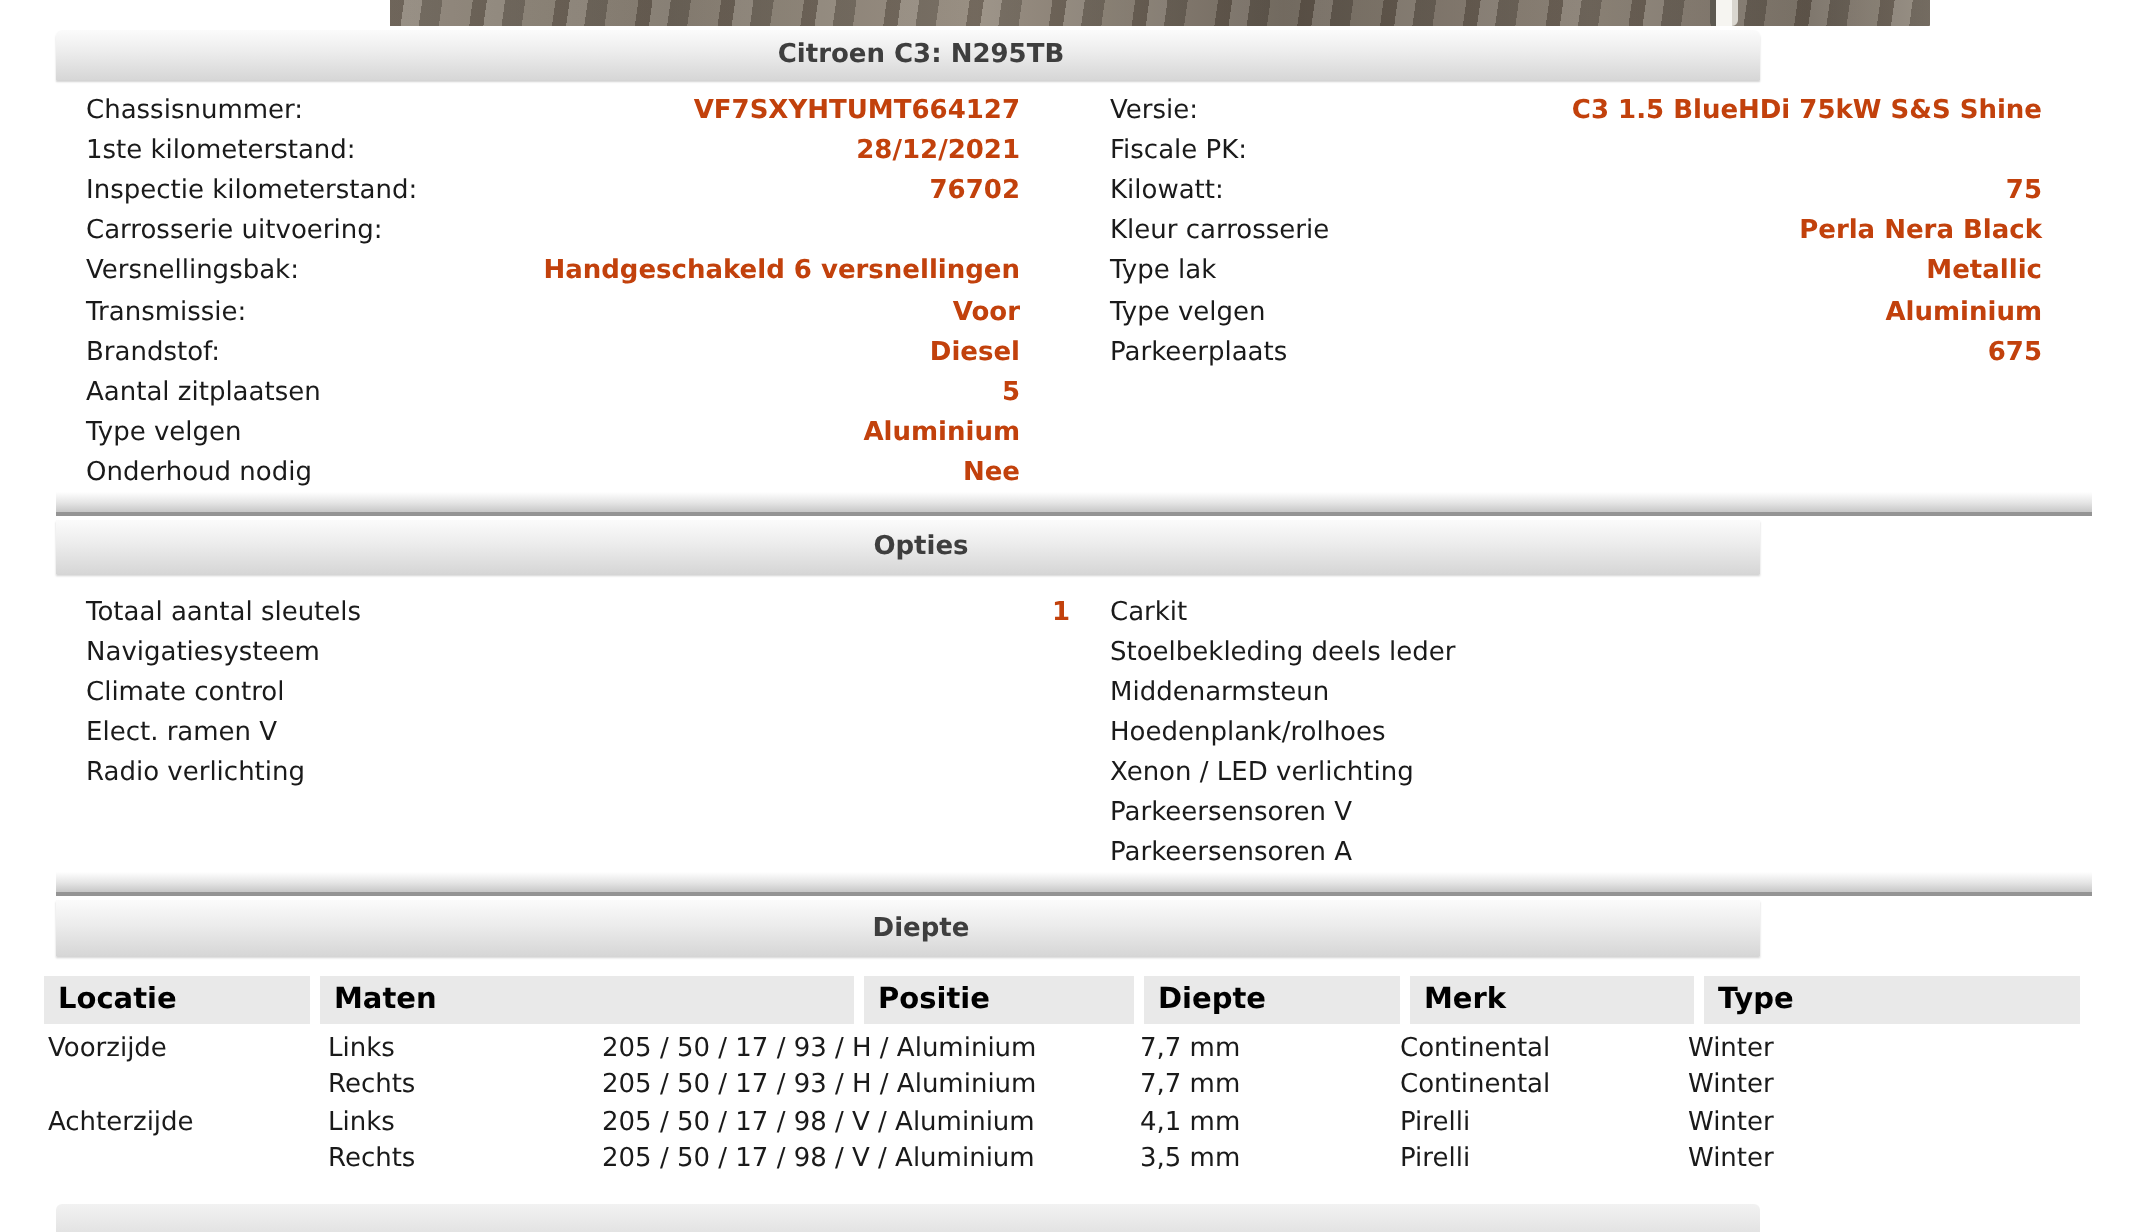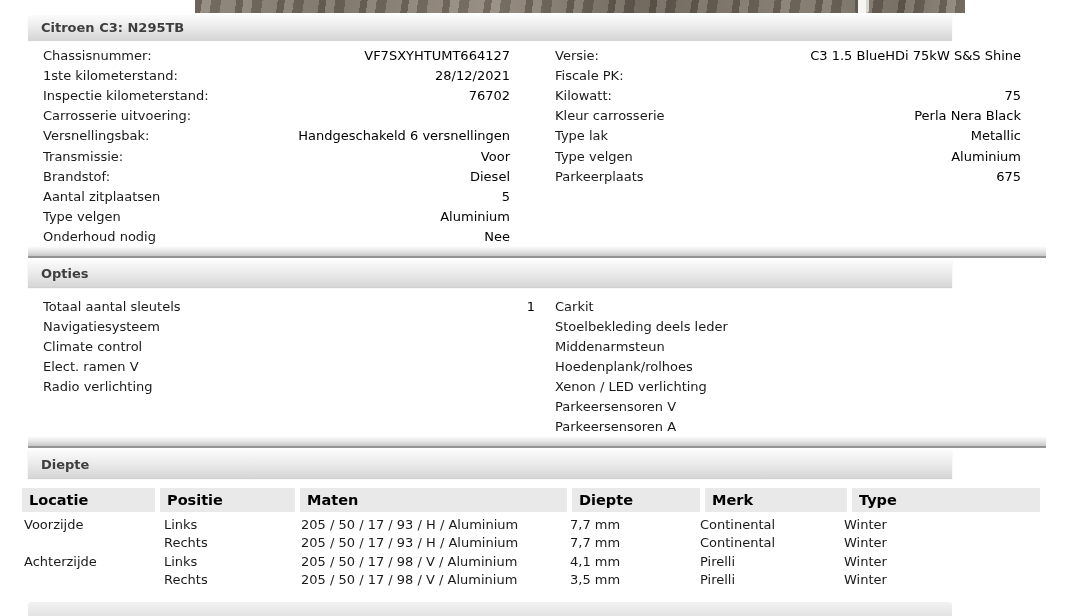--- a/index.html
+++ b/index.html
@@ -20,45 +20,46 @@
         rgba(255,255,255,.05) 26px 41px),
       linear-gradient(90deg,#8d8478 0%,#7b7266 18%,#93897c 38%,#6b6257 58%,#83796d 78%,#71685d 92%,#8d8478 100%);
   }
   .pole{
     position:absolute;left:660px;top:0;width:14px;height:13px;
     background:linear-gradient(90deg,#5d5951 0 3px,#f6f5f1 3px 11px,#d9d6cf 11px);
     border-radius:0 0 3px 2px;
   }
   
   .bar{
-    position:absolute;left:28px;width:924px;box-sizing:border-box;
+    position:absolute;left:28px;width:852px;box-sizing:border-box;
     background:linear-gradient(180deg,#fbfbfb 0%,#ececec 45%,#d6d6d6 100%);
     border-radius:3px 3px 0 0;
     display:flex;align-items:center;padding-left:13px;
     font-weight:bold;font-size:13px;color:#3e3e3e;
     box-shadow:0 1px 1px rgba(0,0,0,.18);
+    justify-content:center;
   }
   .bar1{top:15px;height:25px;}
   .bar2{top:260px;height:27px;border-radius:0;}
   .bar3{top:450px;height:28px;border-radius:0;}
   .bar4{top:602px;height:14px;background:linear-gradient(180deg,#f2f2f2,#e3e3e3);box-shadow:none;}
   
   .secend{
     position:absolute;left:28px;width:1018px;height:12px;box-sizing:border-box;
     background:linear-gradient(180deg,#ffffff 0%,#e4e4e4 55%,#c7c7c7 100%);
     border-bottom:2px solid #949494;
   }
   .secend1{top:246px;}
   .secend2{top:436px;}
   
   .col{position:absolute;}
   .drow{display:flex;justify-content:space-between;align-items:center;height:20.2px;font-size:13px;text-align:center;}
   .orow{height:20px;display:flex;justify-content:space-between;align-items:center;font-size:13px;}
   .lbl{color:#1a1a1a;white-space:nowrap;}
-  .val{font-weight:normal;color:#000000;white-space:nowrap;}
+  .val{font-weight:bold;color:#c2410c;white-space:nowrap;}
   .dleft{left:43px;top:45px;width:467px;}
   .dright{left:555px;top:45px;width:466px;}
   .oleft{left:43px;top:296px;width:492px;}
   .oright{left:555px;top:296px;width:466px;}
   
   .btable{position:absolute;left:22px;top:488px;width:1023px;}
   .bhead{display:flex;column-gap:5px;height:24px;}
   .bhead .hc{
     background:#e9e9e9;font-weight:bold;font-size:14.5px;line-height:25px;
     padding-left:7px;box-sizing:border-box;color:#000;white-space:nowrap;
@@ -209,22 +210,22 @@
 
 <div class="secend secend2"></div>
 
 <div class="bar bar3">
   <span>Diepte</span>
 </div>
 
 <div class="btable">
   <div class="bhead">
     <div class="hc w1">Locatie</div>
+    <div class="hc w3">Maten</div>
     <div class="hc w2">Positie</div>
-    <div class="hc w3">Maten</div>
     <div class="hc w4">Diepte</div>
     <div class="hc w5">Merk</div>
     <div class="hc w6">Type</div>
   </div>
   <div class="brows">
     <div class="brow">
       <div class="c c1 w1">Voorzijde</div>
       <div class="c w2">Links</div>
       <div class="c w3">205 / 50 / 17 / 93 / H / Aluminium</div>
       <div class="c w4">7,7 mm</div>

